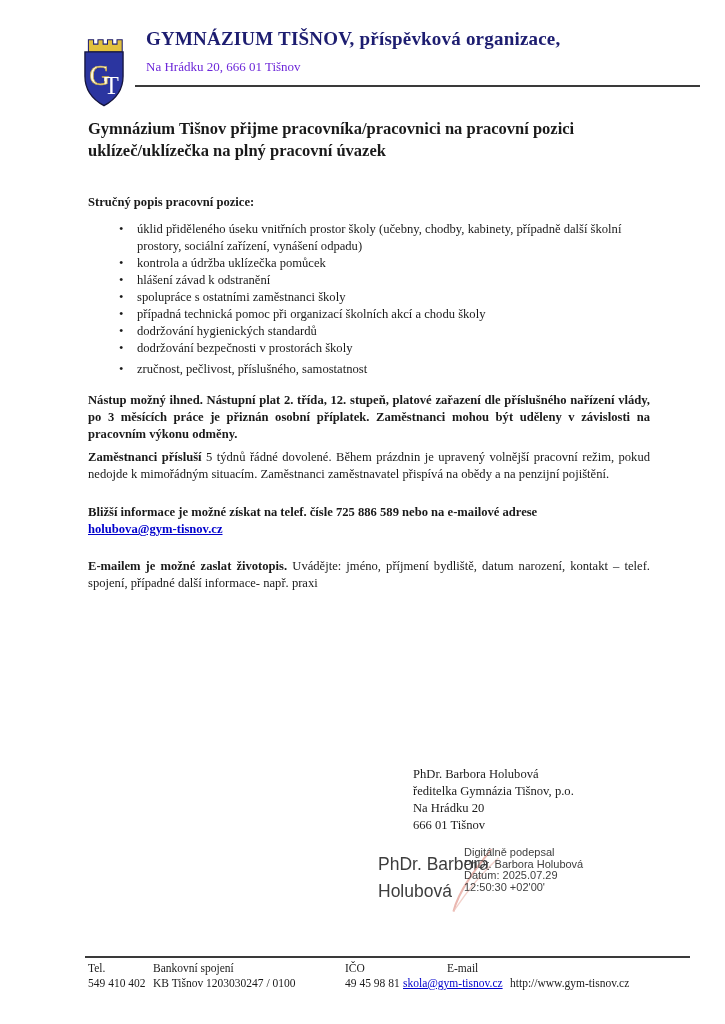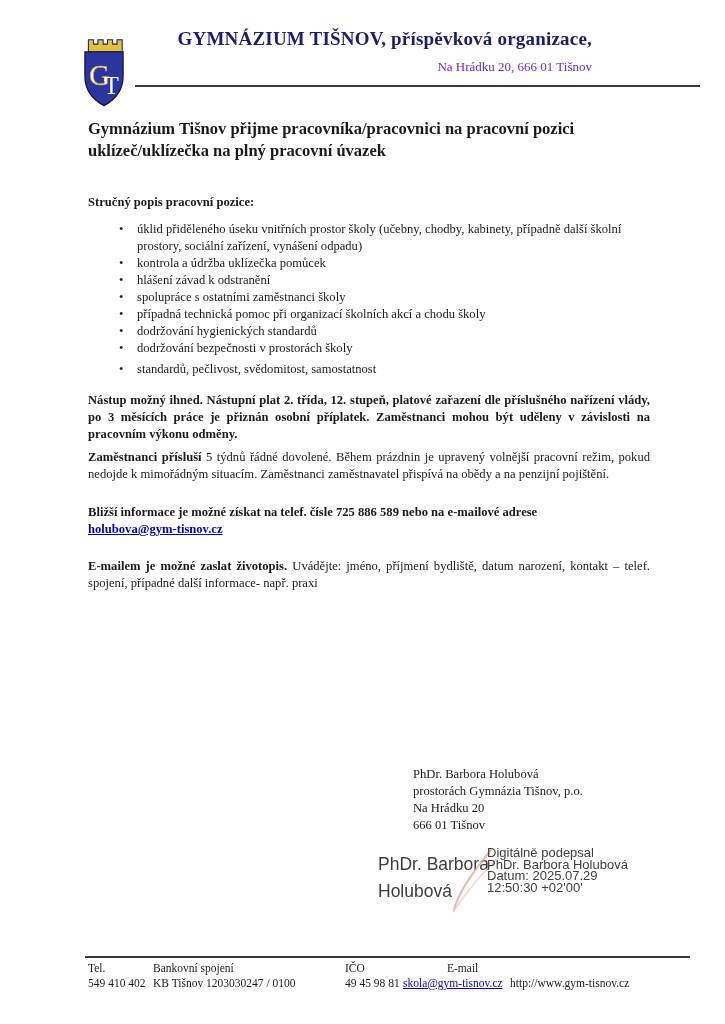--- a/index.html
+++ b/index.html
@@ -2,21 +2,21 @@
 <html><head>
 <meta charset="utf-8">
 <style>
   html,body{margin:0;padding:0;background:#fff;}
   .page{
     position:relative;width:725px;height:1024px;margin:0 auto;background:#ffffff;
     font-family:"Liberation Serif","DejaVu Serif",serif;color:#1a1a1a;overflow:hidden;
   }
   
   .logo{position:absolute;left:78px;top:32px;width:52px;height:78px;}
-  .head-text{position:absolute;left:137px;top:28px;width:455px;text-align:right;}
+  .head-text{position:absolute;left:146px;top:28px;width:455px;text-align:left;}
   .school-name{font-size:19px;font-weight:bold;color:#1d1d70;letter-spacing:.2px;white-space:nowrap;}
   .school-address{font-size:13px;color:#6d28d9;margin-top:9px;}
   .head-rule{position:absolute;left:135px;top:85px;width:565px;height:2px;background:#3a3a3a;}
   
   .main{position:absolute;left:88px;top:118px;width:562px;font-size:12.6px;line-height:17px;}
   .doc-title{margin:0;font-size:16.5px;line-height:22px;font-weight:bold;color:#1a1a1a;}
   .sec-h{margin:0;font-size:12.6px;line-height:17px;font-weight:bold;}
   .sec-h.desc{margin-top:32px;}
   .sec-h.req{margin-top:10px;}
   ul.blist{margin:4px;padding:0;list-style:none;}
@@ -27,21 +27,21 @@
   p.salary{margin-top:14px;font-weight:bold;}
   p.benefits{margin-top:6px;}
   p.contact{margin-top:21px;font-weight:bold;text-align:left;}
   p.cv{margin-top:20px;}
   a.email-link{color:#0000cc;text-decoration:underline;font-weight:bold;cursor:pointer;}
   
   .sig-block{position:absolute;left:413px;top:766px;font-size:12.6px;line-height:17px;}
   .digital{position:absolute;left:378px;top:846px;height:76px;font-family:"Liberation Sans","DejaVu Sans",sans-serif;color:#3d3d3d;}
   .dig-name{position:absolute;left:0;top:5px;width:118px;font-size:17.5px;line-height:27px;}
   .dig-swoosh{position:absolute;left:72px;top:-4px;width:52px;height:80px;}
-  .dig-details{position:absolute;left:109px;top:1px;width:160px;font-size:13px;line-height:11.5px;}
+  .dig-details{position:absolute;left:86px;top:1px;width:160px;font-size:11px;line-height:11.5px;}
   
   .foot-rule{position:absolute;left:85px;top:956px;width:605px;height:2px;background:#3a3a3a;}
   .fcol{position:absolute;top:961px;font-size:11.5px;line-height:15px;}
   .fcol .flabel{display:block;}
   #fcol-tel{left:88px;}
   #fcol-bank{left:153px;}
   #fcol-ico{left:345px;}
   #fcol-email{left:403px;}
   #fcol-email .flabel{padding-left:44px;}
   #fcol-web{left:510px;top:976px;}
@@ -74,37 +74,37 @@
       <li>úklid přiděleného úseku vnitřních prostor školy (učebny, chodby, kabinety, případně další školní prostory, sociální zařízení, vynášení odpadu)</li>
       <li>kontrola a údržba uklízečka pomůcek</li>
       <li>hlášení závad k odstranění</li>
       <li>spolupráce s ostatními zaměstnanci školy</li>
       <li>případná technická pomoc při organizací školních akcí a chodu školy</li>
       <li>dodržování hygienických standardů</li>
       <li>dodržování bezpečnosti v prostorách školy</li>
     </ul>
 
     <ul class="blist">
-      <li>standardů, pečlivost, svědomitost, samostatnost</li>
+      <li>zručnost, pečlivost, příslušného, samostatnost</li>
     </ul>
 
     <p class="para salary">Nástup možný ihned. Nástupní plat 2. třída, 12. stupeň, platové zařazení dle příslušného nařízení vlády, po 3 měsících práce je přiznán osobní příplatek. Zaměstnanci mohou být uděleny v závislosti na pracovním výkonu odměny.</p>
 
     <p class="para benefits"><strong>Zaměstnanci přísluší</strong><span> 5 týdnů řádné dovolené. Během prázdnin je upravený volnější pracovní režim, pokud nedojde k mimořádným situacím. Zaměstnanci zaměstnavatel přispívá na obědy a na penzijní pojištění.</span></p>
 
     <p class="para contact"><span>Bližší informace je možné získat na telef. čísle 725 886 589 nebo na e-mailové adrese</span><br>
       <a class="email-link">holubova@gym-tisnov.cz</a>
     </p>
 
     <p class="para cv"><strong>E-mailem je možné zaslat životopis.</strong><span> Uvádějte: jméno, příjmení bydliště, datum narození, kontakt – telef. spojení, případné další informace- např. praxi</span></p>
   </div>
 
   <div class="sig-block">
     <div>PhDr. Barbora Holubová</div>
-    <div>prostorách Gymnázia Tišnov, p.o.</div>
+    <div>ředitelka Gymnázia Tišnov, p.o.</div>
     <div>Na Hrádku 20</div>
     <div>666 01 Tišnov</div>
   </div>
 
   <div class="digital">
     <div class="dig-name">PhDr. Barbora Holubová</div>
     <svg class="dig-swoosh" viewBox="0 0 60 84">
       <path d="M48 4 C30 26 10 52 4 76" fill="none" stroke="#e6aaa2" stroke-width="2.4" opacity="0.85"></path>
       <path d="M4 76 C16 58 36 32 56 14" fill="none" stroke="#efc4bd" stroke-width="1.6" opacity="0.8"></path>
     </svg>

